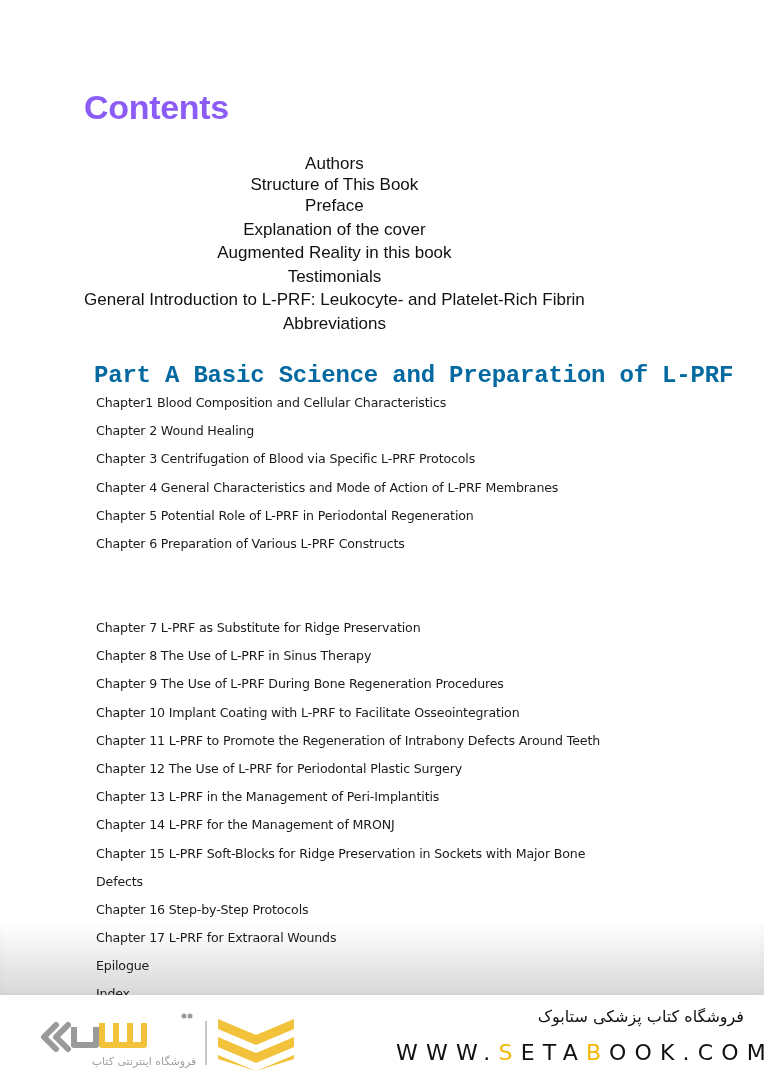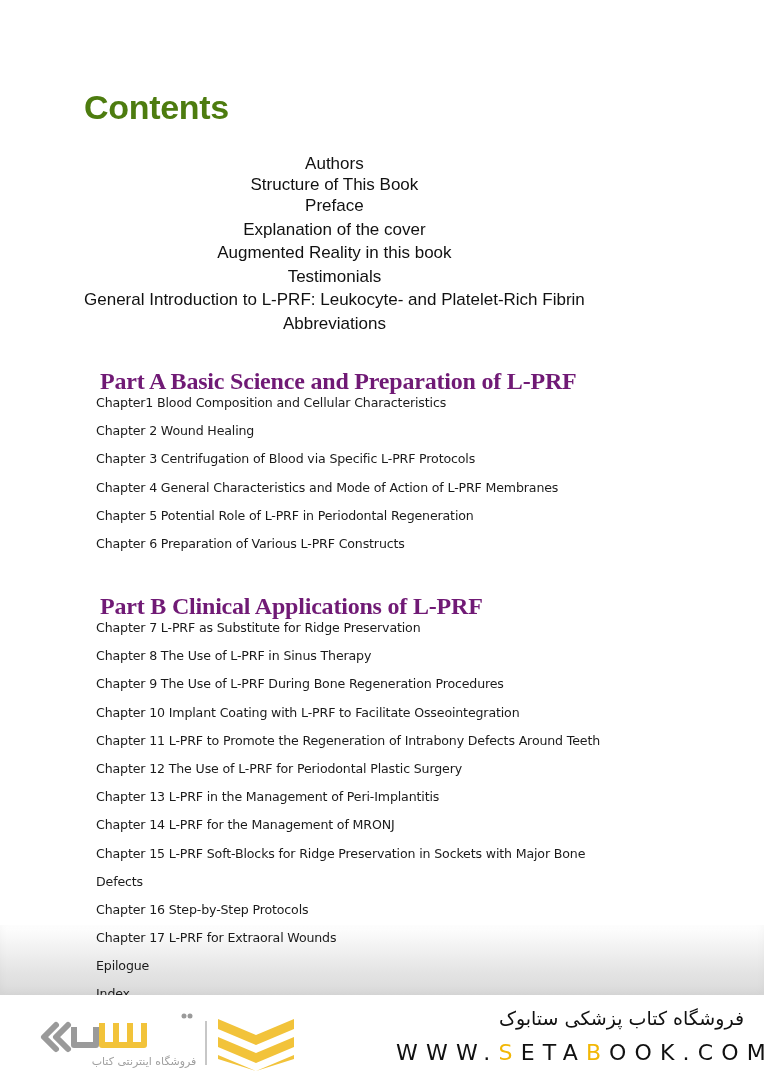--- a/index.html
+++ b/index.html
@@ -11,44 +11,44 @@
     }
     .page { position: absolute; left: 0; top: 0; width: 764px; height: 995px; }
     .fade {
       position: absolute; left: 0; top: 925px; width: 764px; height: 70px;
       background: linear-gradient(to bottom, rgba(220,220,220,0) 0%, rgba(222,222,222,0.85) 70%, #dadada 100%);
       box-shadow: inset 0 -2px 8px rgba(0,0,0,0.04);
     }
     .title {
       position: absolute; left: 84px; top: 88px; margin: 0;
       font-family: "Liberation Sans", sans-serif; font-weight: bold;
-      font-size: 34px; color: #4d7c0f; letter-spacing: -0.3px;
+      font-size: 34px; color: #8b5cf6; letter-spacing: -0.3px;
     }
     .front-list { position: absolute; left: 84px; top: 154px; margin: 0; padding: 0; list-style: none; text-align: center; }
     .front-list li { font-size: 17px; color: #111; height: 23.5px; line-height: 20px; white-space: nowrap; }
     .front-list li:nth-child(1), .front-list li:nth-child(2) { height: 21px; }
     .part-title {
-      position: absolute; left: 84px; margin: 16px;
-      font-family: Liberation Serif, serif; font-weight: bold;
-      font-size: 24px; color: #701a75; white-space: nowrap; letter-spacing: -0.2px;
+      position: absolute; left: 84px; margin: 10px;
+      font-family: Liberation Mono, monospace; font-weight: bold;
+      font-size: 24px; color: #0369a1; white-space: nowrap; letter-spacing: -0.2px;
     }
     .part-a { top: 352px; }
     .part-b { top: 577px; }
     .chap-list { position: absolute; left: 84px; margin: 12px; padding: 0; list-style: none; }
     .chap-list li {
       font-family: "DejaVu Sans", sans-serif; font-size: 12.6px; color: #1b1b1b;
       height: 28.2px; line-height: 18px; white-space: nowrap; letter-spacing: -0.15px;
     }
     .chaps-a { top: 382px; }
     .chaps-b { top: 607px; }
     .footer { position: absolute; left: 0; top: 995px; width: 764px; height: 85px; background: #ffffff; }
     .logo { position: absolute; left: 38px; top: 14px; width: 260px; height: 62px; }
     .shop-fa {
       position: absolute; right: 20px; top: 12px; font-family: "DejaVu Sans", sans-serif;
-      font-size: 19px; color: #111; direction: rtl; white-space: nowrap;
+      font-size: 16px; color: #111; direction: rtl; white-space: nowrap;
     }
     .url {
       position: absolute; left: 396px; top: 45px; font-family: "DejaVu Sans", sans-serif;
       font-size: 22px; letter-spacing: 8.2px; color: #111; white-space: nowrap; font-weight: normal;
     }
     .url .hl { color: #f2b705; }
   </style>
 </head>
 <body>
 
@@ -69,21 +69,20 @@
   <h2 class="part-title part-a">Part A Basic Science and Preparation of L-PRF</h2>
   <ul class="chap-list chaps-a">
     <li>Chapter1 Blood Composition and Cellular Characteristics</li>
     <li>Chapter 2 Wound Healing</li>
     <li>Chapter 3 Centrifugation of Blood via Specific L-PRF Protocols</li>
     <li>Chapter 4 General Characteristics and Mode of Action of L-PRF Membranes</li>
     <li>Chapter 5 Potential Role of L-PRF in Periodontal Regeneration</li>
     <li>Chapter 6 Preparation of Various L-PRF Constructs</li>
   </ul>
 
-  <h2 class="part-title part-b">Part B Clinical Applications of L-PRF</h2>
   <div class="fade"></div>
   <ul class="chap-list chaps-b">
     <li>Chapter 7 L-PRF as Substitute for Ridge Preservation</li>
     <li>Chapter 8 The Use of L-PRF in Sinus Therapy</li>
     <li>Chapter 9 The Use of L-PRF During Bone Regeneration Procedures</li>
     <li>Chapter 10 Implant Coating with L-PRF to Facilitate Osseointegration</li>
     <li>Chapter 11 L-PRF to Promote the Regeneration of Intrabony Defects Around Teeth</li>
     <li>Chapter 12 The Use of L-PRF for Periodontal Plastic Surgery</li>
     <li>Chapter 13 L-PRF in the Management of Peri-Implantitis</li>
     <li>Chapter 14 L-PRF for the Management of MRONJ</li>

